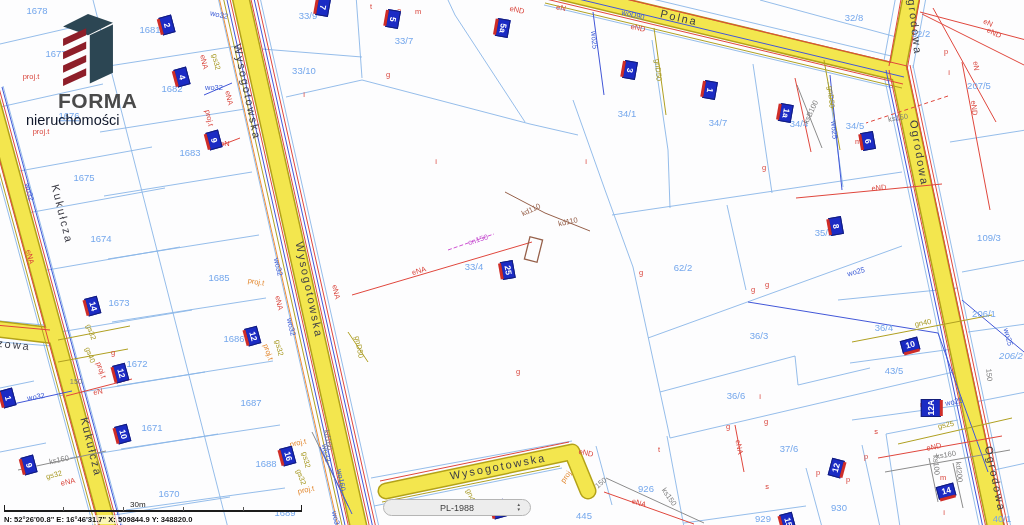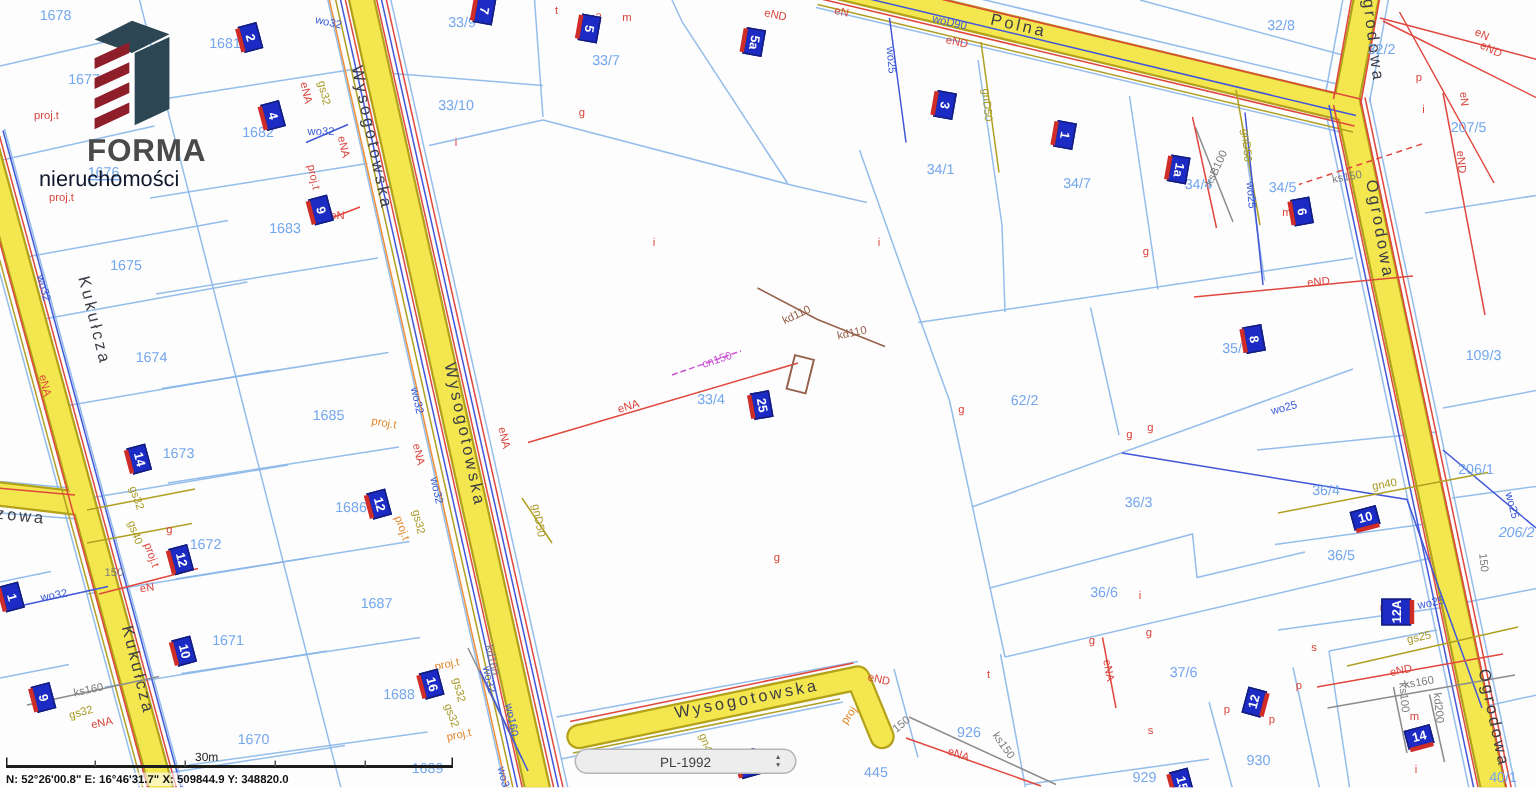--- a/index.html
+++ b/index.html
@@ -222,21 +222,21 @@
       <div class="parcel-num" style="left: 404px; top: 41px; transform: translate(-50%, -50%) rotate(0deg);">33/7</div>
       <div class="parcel-num" style="left: 474px; top: 267px; transform: translate(-50%, -50%) rotate(0deg);">33/4</div>
       <div class="parcel-num" style="left: 627px; top: 114px; transform: translate(-50%, -50%) rotate(0deg);">34/1</div>
       <div class="parcel-num" style="left: 718px; top: 123px; transform: translate(-50%, -50%) rotate(0deg);">34/7</div>
       <div class="parcel-num" style="left: 799px; top: 124px; transform: translate(-50%, -50%) rotate(0deg);">34/4</div>
       <div class="parcel-num" style="left: 855px; top: 126px; transform: translate(-50%, -50%) rotate(0deg);">34/5</div>
       <div class="parcel-num" style="left: 824px; top: 233px; transform: translate(-50%, -50%) rotate(0deg);">35/1</div>
       <div class="parcel-num" style="left: 683px; top: 268px; transform: translate(-50%, -50%) rotate(0deg);">62/2</div>
       <div class="parcel-num" style="left: 759px; top: 336px; transform: translate(-50%, -50%) rotate(0deg);">36/3</div>
       <div class="parcel-num" style="left: 884px; top: 328px; transform: translate(-50%, -50%) rotate(0deg);">36/4</div>
-      <div class="parcel-num" style="left: 894px; top: 371px; transform: translate(-50%, -50%) rotate(0deg);">36/5</div>
+      <div class="parcel-num" style="left: 894px; top: 371px; transform: translate(-50%, -50%) rotate(0deg);">43/5</div>
       <div class="parcel-num" style="left: 736px; top: 396px; transform: translate(-50%, -50%) rotate(0deg);">36/6</div>
       <div class="parcel-num" style="left: 789px; top: 449px; transform: translate(-50%, -50%) rotate(0deg);">37/6</div>
       <div class="parcel-num" style="left: 923px; top: 489px; transform: translate(-50%, -50%) rotate(0deg); margin-top: 44px;">37/1</div>
       <div class="parcel-num" style="left: 478px; top: 508px; transform: translate(-50%, -50%) rotate(0deg);">38/4</div>
       <div class="parcel-num" style="left: 584px; top: 516px; transform: translate(-50%, -50%) rotate(0deg);">445</div>
       <div class="parcel-num" style="left: 646px; top: 489px; transform: translate(-50%, -50%) rotate(0deg);">926</div>
       <div class="parcel-num" style="left: 763px; top: 519px; transform: translate(-50%, -50%) rotate(0deg);">929</div>
       <div class="parcel-num" style="left: 839px; top: 508px; transform: translate(-50%, -50%) rotate(0deg);">930</div>
       <div class="parcel-num" style="left: 854px; top: 18px; transform: translate(-50%, -50%) rotate(0deg);">32/8</div>
       <div class="parcel-num" style="left: 921px; top: 34px; transform: translate(-50%, -50%) rotate(0deg);">32/2</div>
@@ -439,18 +439,18 @@
     <div class="tickL"></div>
     <div class="tickR"></div>
     <div class="mid" style="left:59px"></div>
     <div class="mid" style="left:119px"></div>
     <div class="mid" style="left:179px"></div>
     <div class="mid" style="left:239px"></div>
   </div>
   <div id="scale-label">30m</div>
 
   <div id="crs-pill">
-    <span class="crs-text">PL-1992</span>
+    <span class="crs-text">PL-1988</span>
     <span class="stepper">▲<br>▼</span>
   </div>
 
   <div id="coords">N: 52°26'00.8"  E: 16°46'31.7"  X: 509844.9  Y: 348820.0</div>
 </div>
 
 </body></html>

